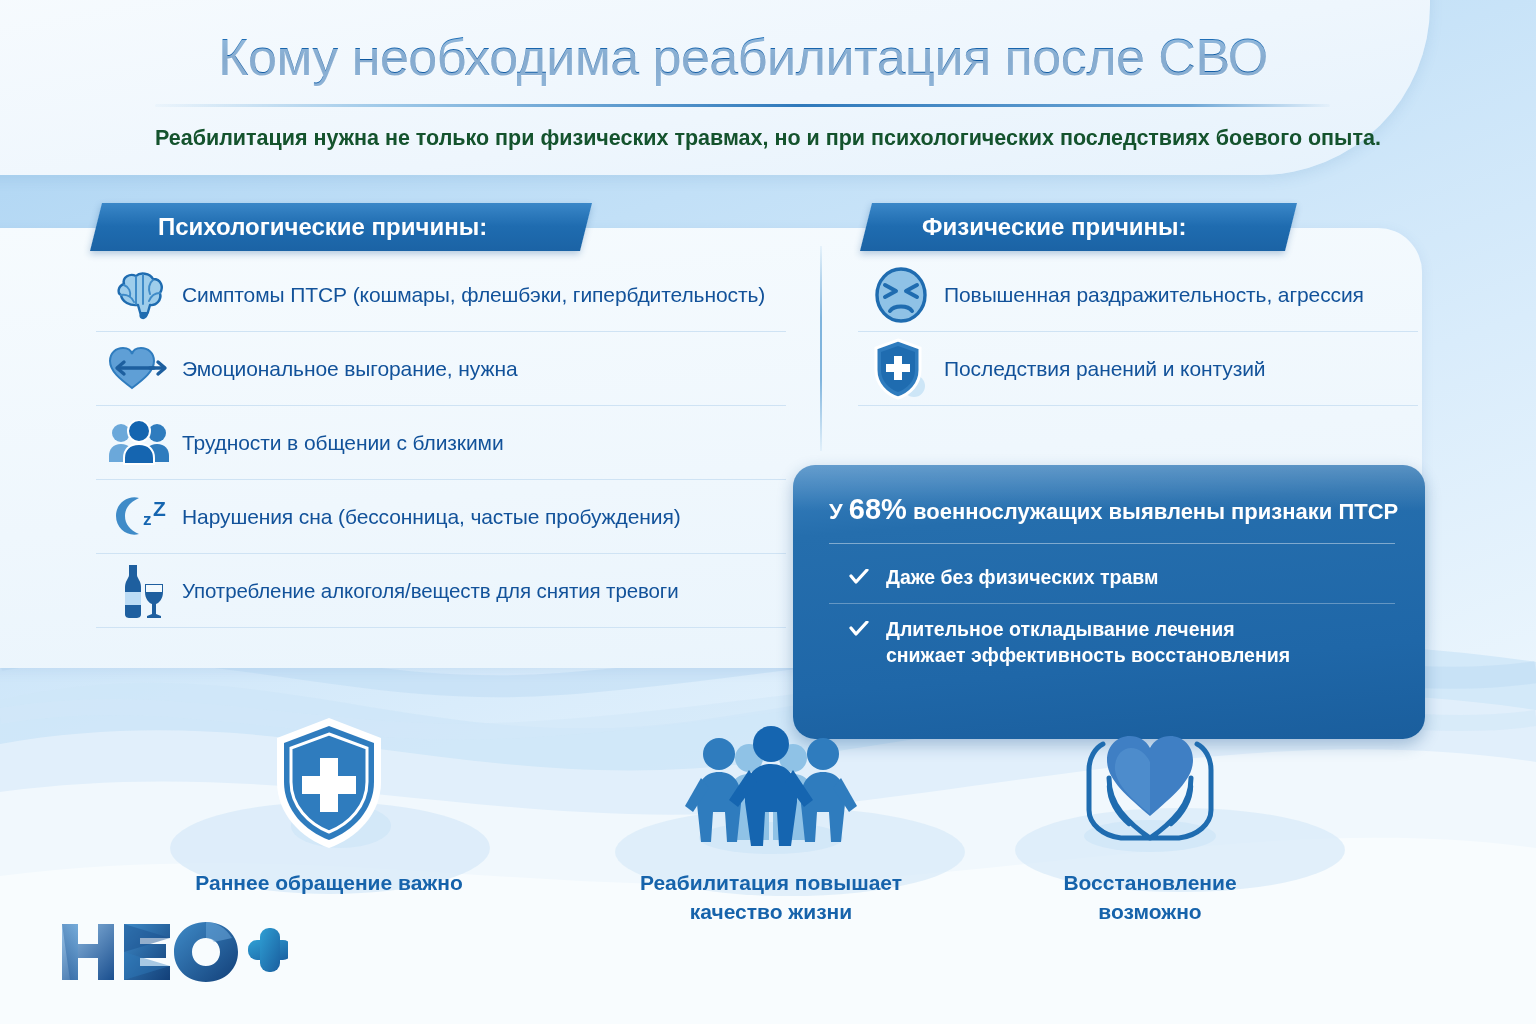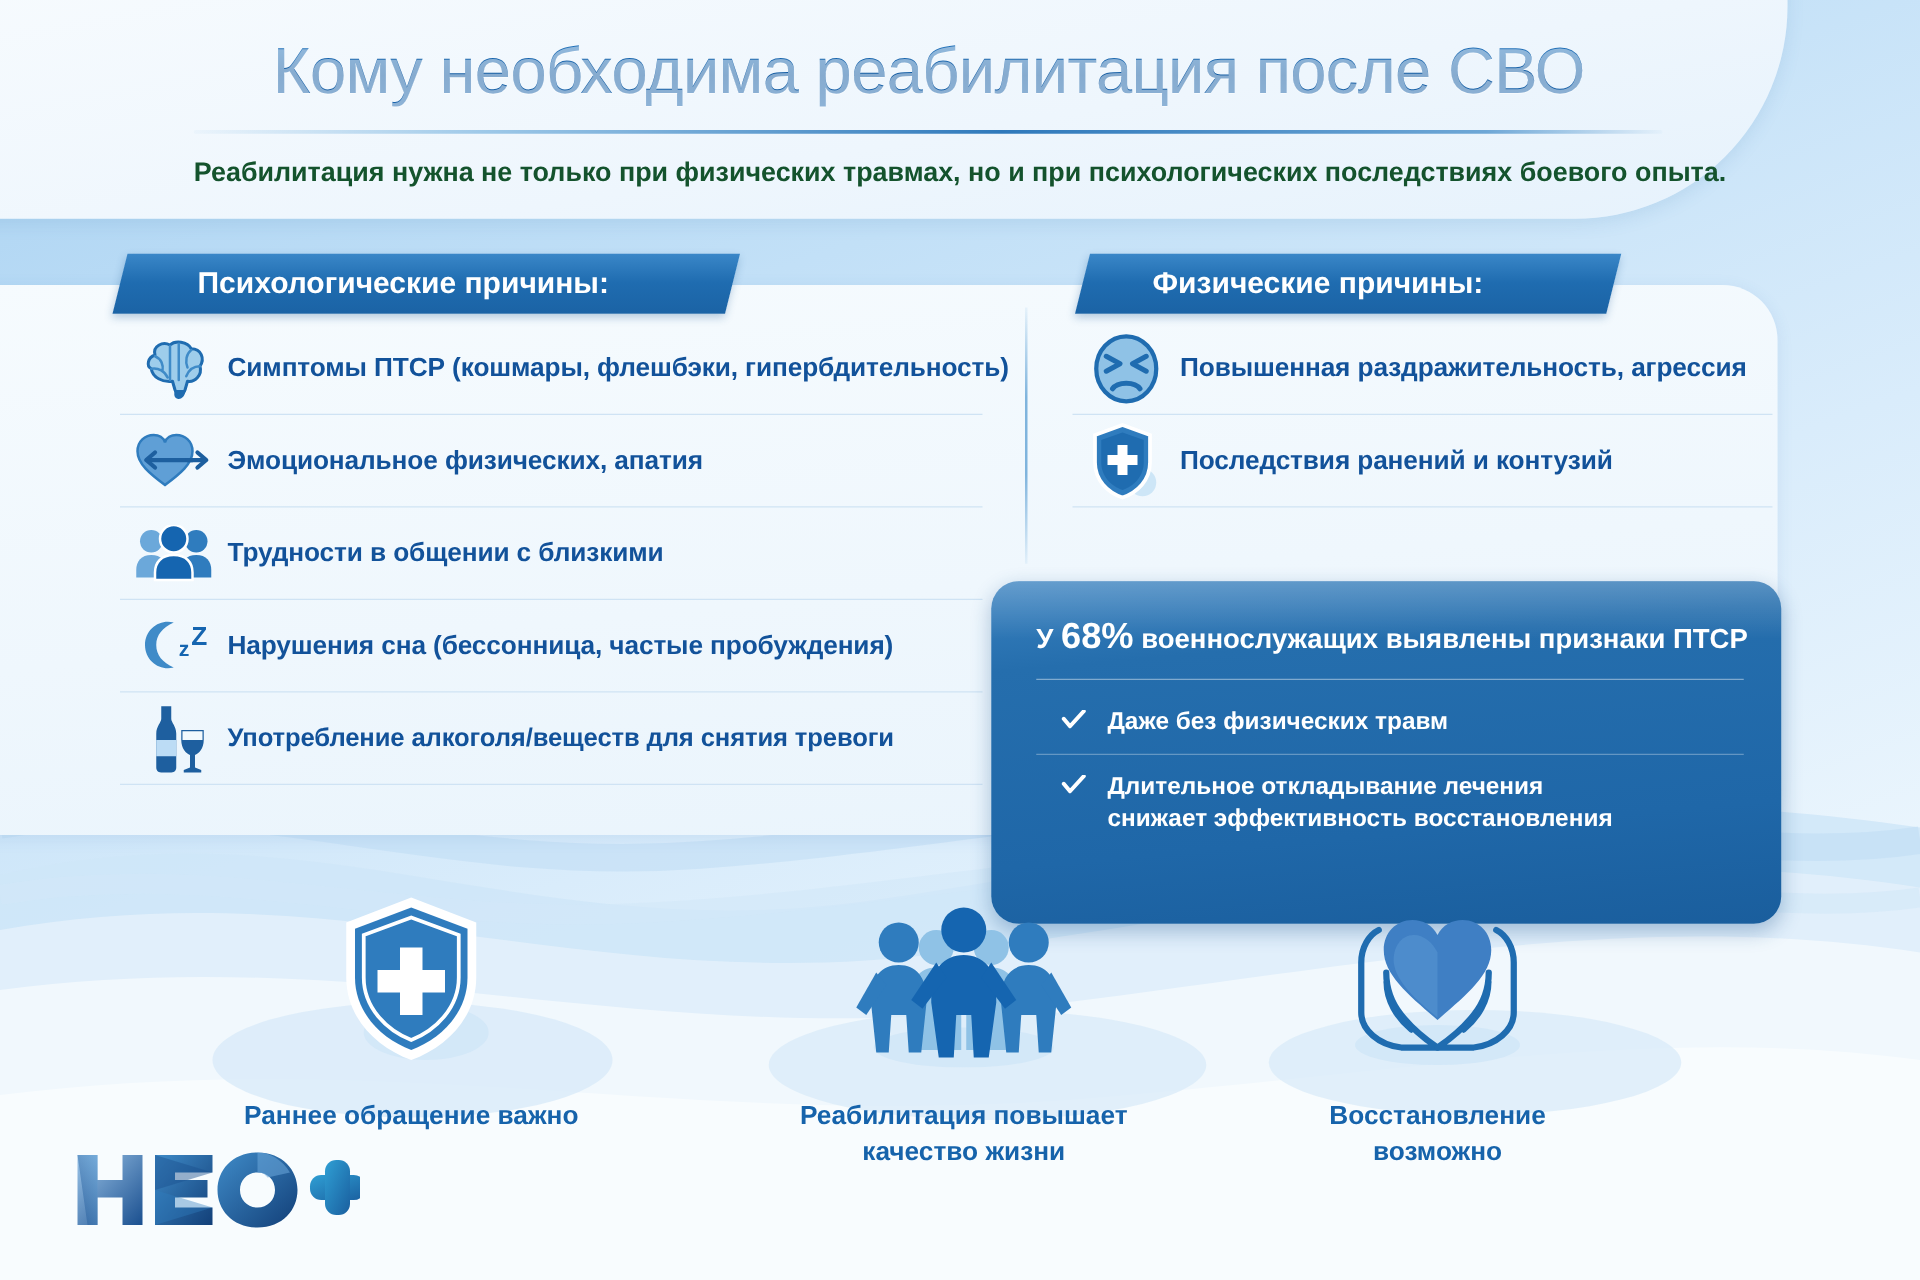--- a/index.html
+++ b/index.html
@@ -78,21 +78,21 @@
   .row{
     display:flex; align-items:center;
     border-bottom:1px solid #cfe3f4;
     min-height:74px;
   }
   .row .ico{
     width:86px; flex:0 0 86px; display:flex;
     align-items:center; justify-content:center;
   }
   .row .txt{
-    font-size:21px; font-weight:700; color:#12529a;
+    font-size:21px; font-weight:400; color:#12529a;
     letter-spacing:-.1px; white-space:nowrap;
   }
   .list-left .row:nth-child(5) .txt{ font-size:20.5px; }
 
   
   .col-divider{
     position:absolute; left:820px; top:246px; width:2px; height:205px;
     background:linear-gradient(180deg,rgba(150,200,235,.15),#7fb4dd 35%,#7fb4dd 65%,rgba(150,200,235,.15));
   }
 
@@ -132,21 +132,21 @@
 
   
   .benefit{
     position:absolute; text-align:center; width:330px;
   }
   .b1{ left:164px; top:714px; }
   .b2{ left:606px; top:714px; }
   .b3{ left:985px; top:714px; }
   .benefit .bico{ height:140px; display:flex; align-items:flex-end; justify-content:center; }
   .benefit .cap{
-    margin-top:24px; color:#1663ab; font-size:21px; font-weight:600; line-height:1.4;
+    margin-top:14px; color:#1663ab; font-size:21px; font-weight:600; line-height:1.4;
   }
   .benefit .cap span{ display:block; }
 
   
   .logo{ position:absolute; left:58px; top:918px; width:230px; height:66px; }
 </style>
 </head>
 <body>
 
 <div class="bg-base"></div>
@@ -192,21 +192,21 @@
   <div class="row">
     <div class="ico">
       <svg width="66" height="50" viewBox="0 0 66 50">
         <path d="M26,44 C14,35 4,27 4,17 C4,9 10,4 17,4 C21,4 25,6 26,10 C27,6 31,4 35,4 C42,4 48,9 48,17 C48,27 38,35 26,44 Z" fill="#5f9fd6" stroke="#2f7cbe" stroke-width="2"></path>
         <path d="M12,24 L48,24" stroke="#1d5f9f" stroke-width="3.4" stroke-linecap="round"></path>
         <path d="M18,18 L11,24 L18,30" fill="none" stroke="#1d5f9f" stroke-width="3.4" stroke-linecap="round" stroke-linejoin="round"></path>
         <path d="M52,18 L59,24 L52,30" fill="none" stroke="#1d5f9f" stroke-width="3.4" stroke-linecap="round" stroke-linejoin="round"></path>
         <path d="M44,24 L58,24" stroke="#1d5f9f" stroke-width="3.4" stroke-linecap="round"></path>
       </svg>
     </div>
-    <div class="txt">Эмоциональное физических, апатия</div>
+    <div class="txt">Эмоциональное выгорание, нужна</div>
   </div>
 
   <div class="row">
     <div class="ico">
       <svg width="62" height="46" viewBox="0 0 62 46">
         <circle cx="13" cy="13" r="9" fill="#6ba8da"></circle>
         <path d="M13,24 C5,24 1,29 1,36 L1,42 L25,42 L25,36 C25,29 21,24 13,24 Z" fill="#6ba8da"></path>
         <circle cx="49" cy="13" r="9" fill="#2f7cbe"></circle>
         <path d="M49,24 C57,24 61,29 61,36 L61,42 L37,42 L37,36 C37,29 41,24 49,24 Z" fill="#2f7cbe"></path>
         <circle cx="31" cy="11" r="11" fill="#1565b0" stroke="#ffffff" stroke-width="2"></circle>

